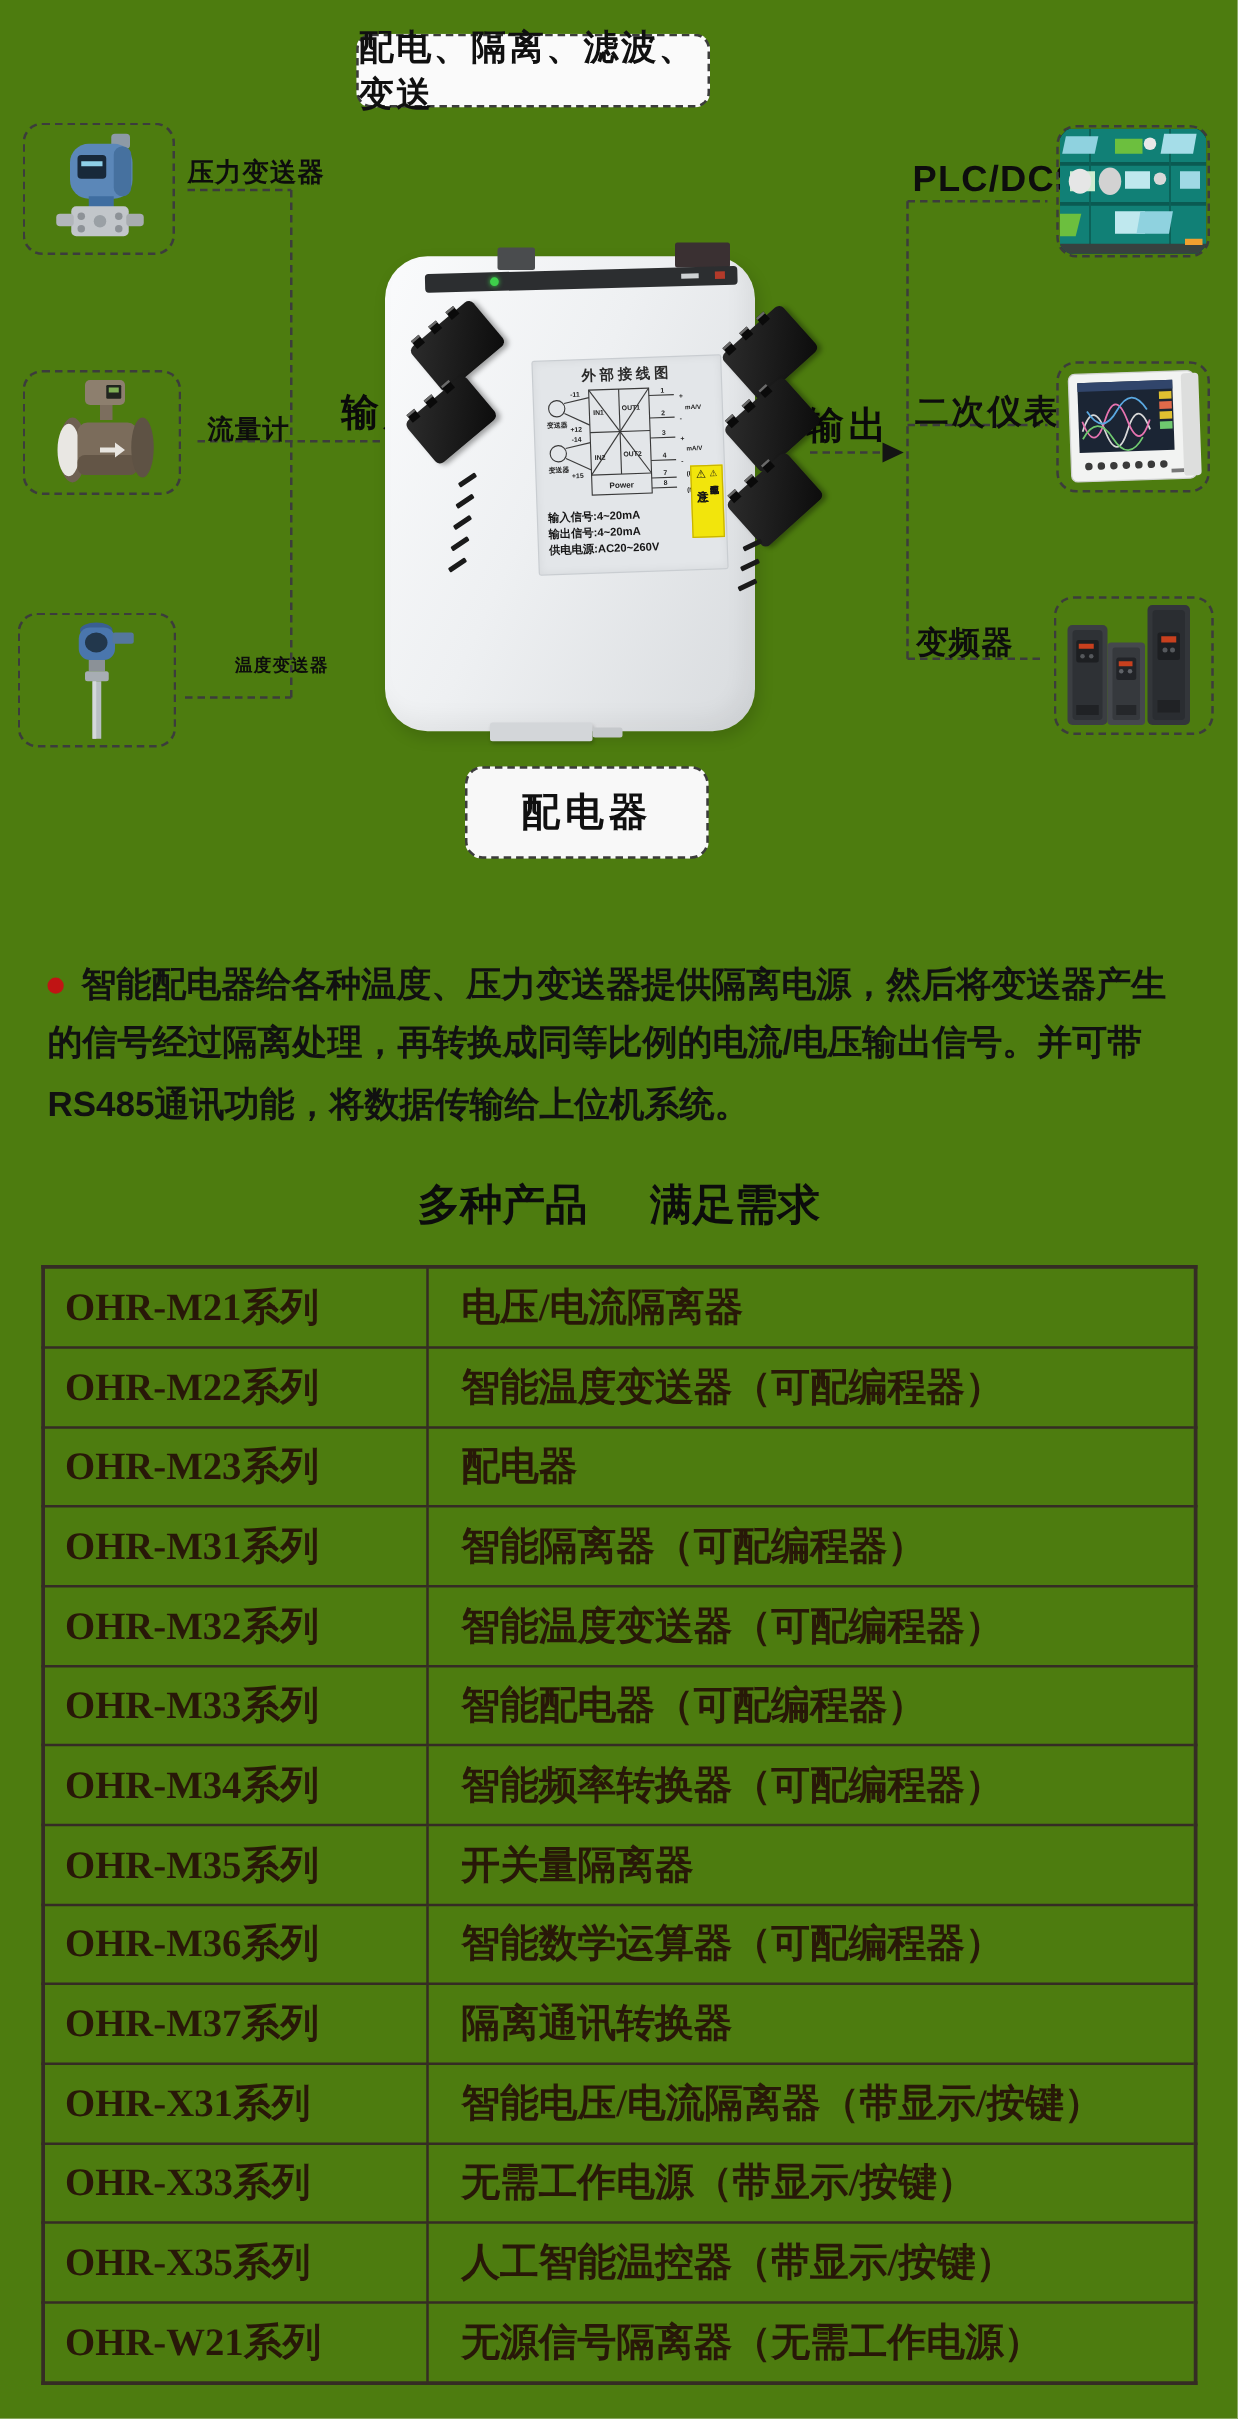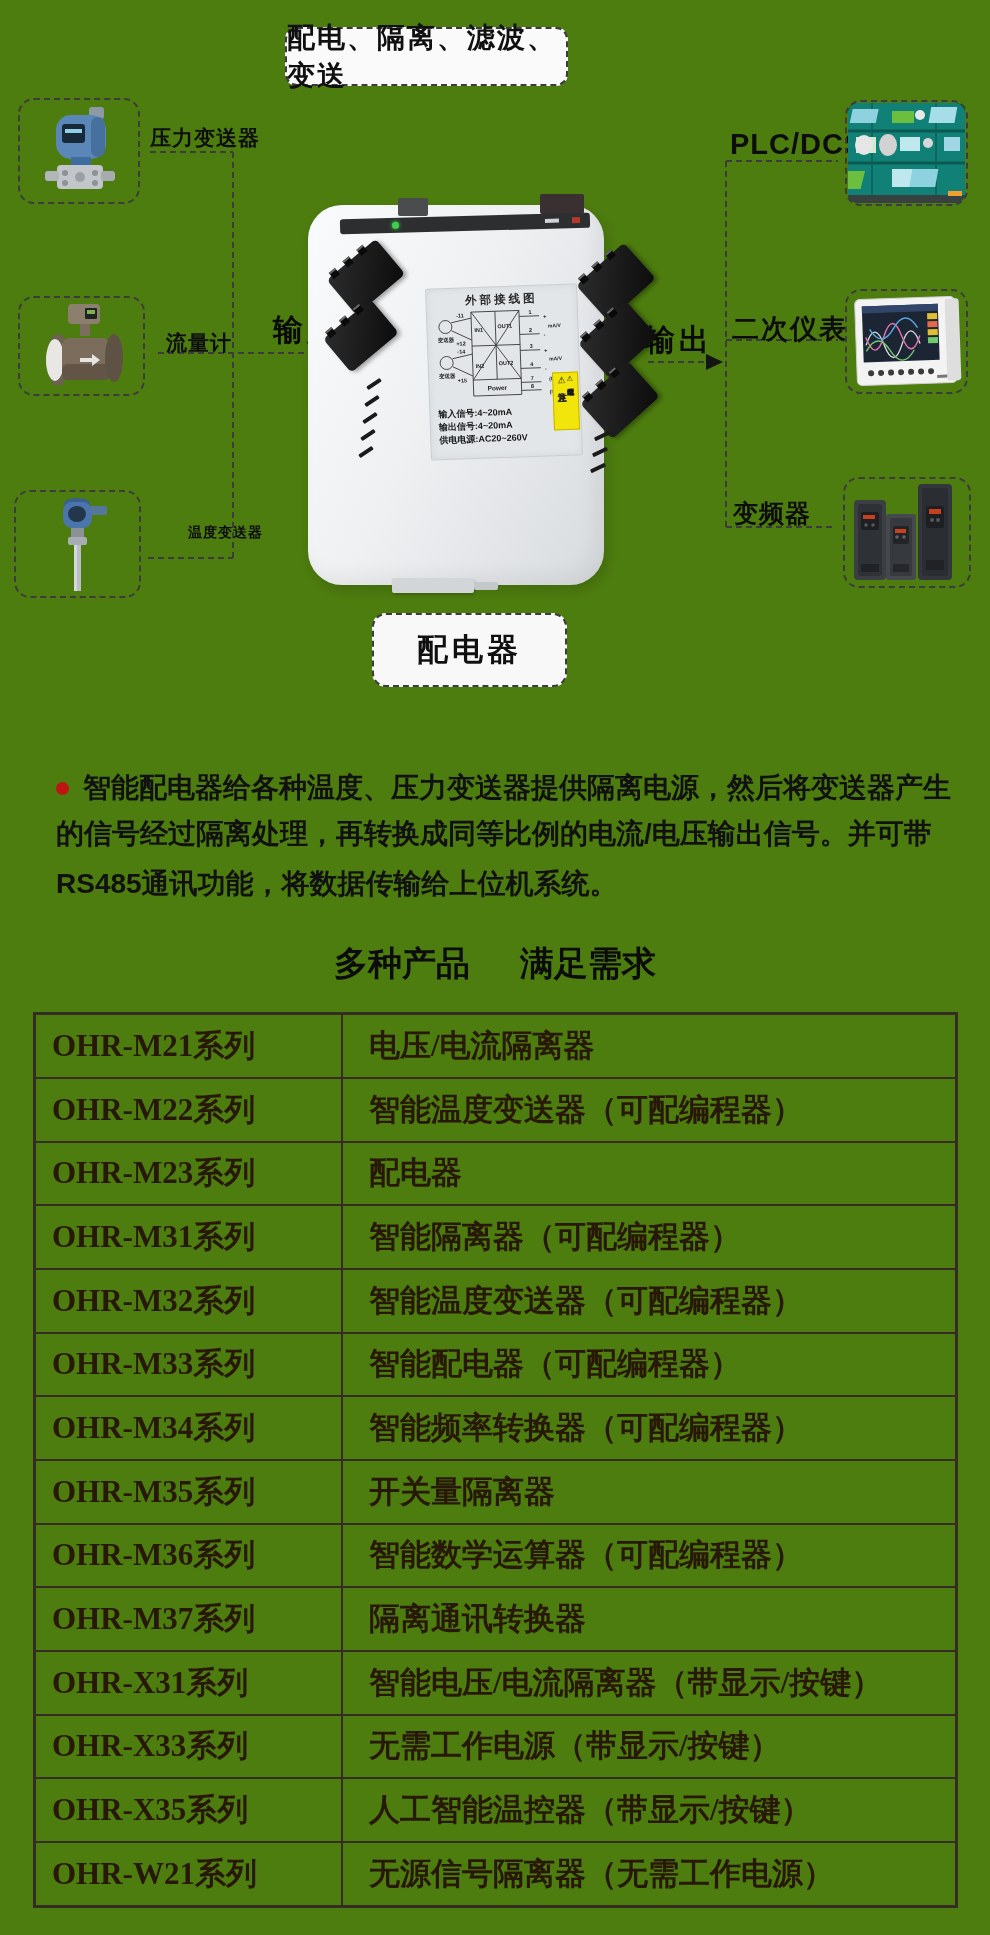--- a/index.html
+++ b/index.html
@@ -33,21 +33,21 @@
   .sticker{left:553px;top:372px;width:26px;height:58px;background:#f2e50c;border:1px solid #c9b400;
      transform:rotate(-2deg);display:flex;justify-content:center;gap:1px;padding:2px 0;box-sizing:border-box;}
   .sticker span{writing-mode:vertical-rl;font-size:7px;font-weight:bold;color:#161616;line-height:1;}
   .foot{left:392px;top:578px;width:82px;height:15px;background:#d3d6d9;border-radius:2px;box-shadow:1px 2px 3px rgba(0,0,0,.18);}
   .foot2{left:474px;top:582px;width:24px;height:8px;background:#c5c8cb;border-radius:2px;}
   
   #devname{left:372px;top:613px;width:195px;height:74px;background:#f8f8f8;border-radius:14px;
      display:flex;align-items:center;justify-content:center;}
   #devname span{font-size:31px;font-weight:bold;letter-spacing:4px;}
   
-  #intro{left:56px;top:770px;width:930px;font-size:28px;font-weight:bold;color:#111;}
+  #intro{left:38px;top:770px;width:930px;font-size:28px;font-weight:bold;color:#111;}
   #intro .l{white-space:nowrap;line-height:36px;}
   #intro .l1{margin-bottom:10px;}
   #intro .l2{margin-bottom:14px;}
   .bullet{display:inline-block;width:13px;height:13px;border-radius:50%;background:#c01414;margin-right:14px;vertical-align:2px;}
   
   #heading{left:0;top:941px;width:990px;text-align:center;font-size:34px;font-weight:bold;color:#0c0c0c;}
   #heading .p2{margin-left:50px;margin-top:28px;}
   #ptable{position:absolute;left:33px;top:1012px;width:925px;height:896px;border-collapse:collapse;table-layout:fixed;}
   #ptable td{border:2px solid #352c24;vertical-align:middle;
      font-family:"Liberation Serif","DejaVu Serif",serif;font-weight:bold;font-size:31px;color:#281808;}

